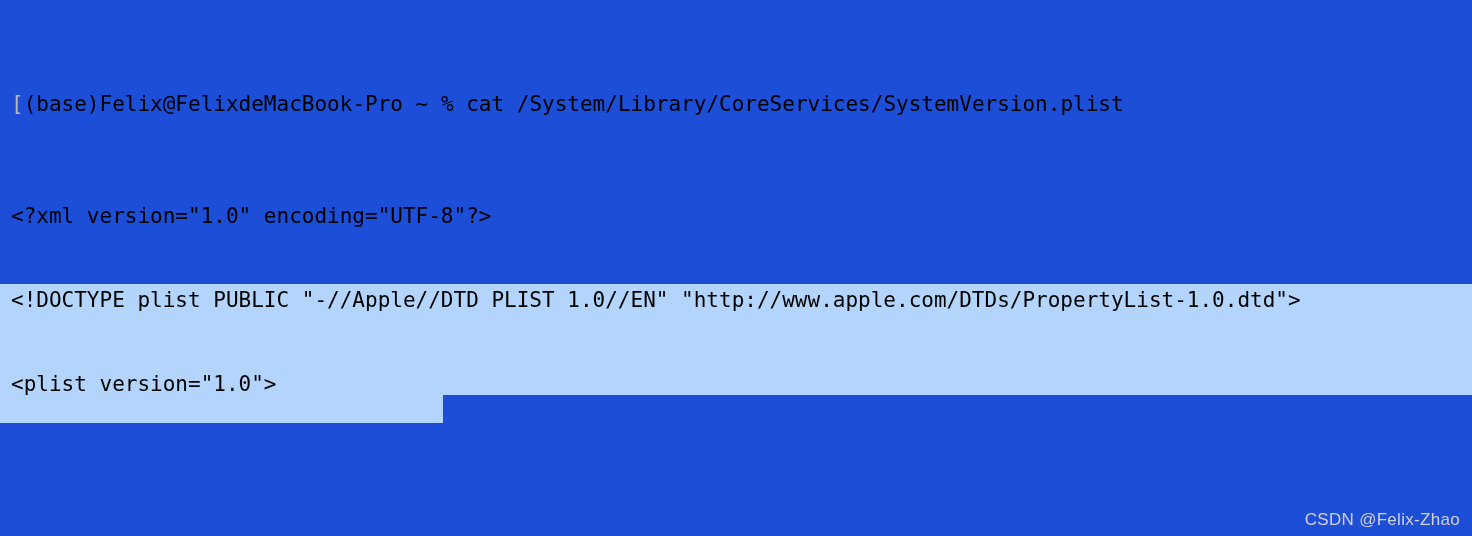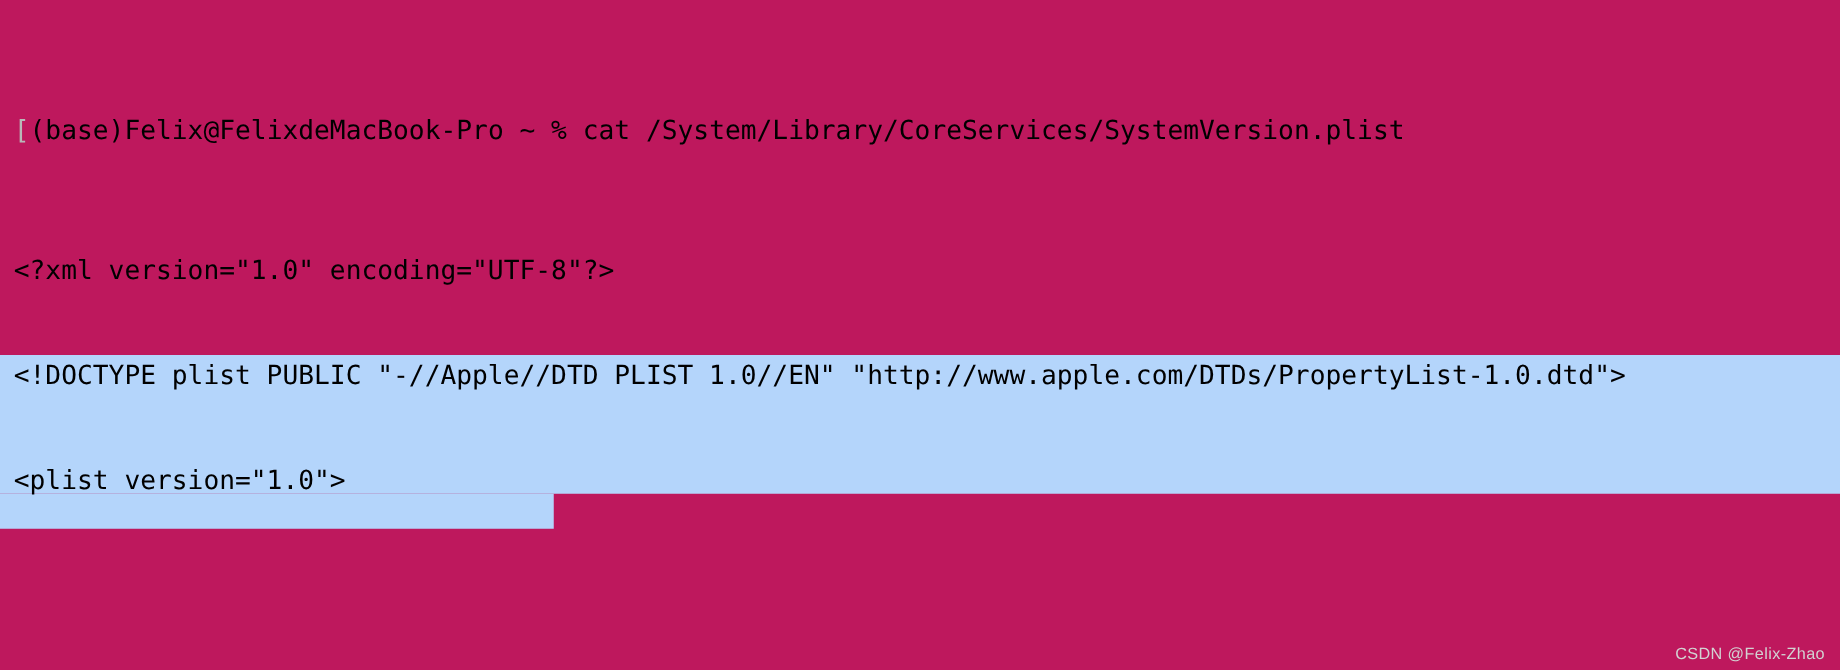--- a/index.html
+++ b/index.html
@@ -4,21 +4,21 @@
 <style>
   html, body {
     margin: 0;
     padding: 0;
     background: #ffffff;
   }
   #screen {
     position: relative;
     width: 1472px;
     height: 536px;
-    background: #be185d;
+    background: #1d4ed8;
     overflow: hidden;
     font-family: "DejaVu Sans Mono", "Liberation Mono", monospace;
   }
 
   
   #top-remnant {
     position: absolute;
     left: 0;
     top: -22px;
     width: 1472px;
@@ -71,21 +71,21 @@
   .prompt-bracket {
     color: #b8b8b8;
   }
 
   
   #watermark {
     position: absolute;
     right: 12px;
     bottom: 6px;
     font-family: "Liberation Sans", sans-serif;
-    font-size: 13px;
+    font-size: 17px;
     color: #d2d2d2;
     letter-spacing: 0.3px;
     white-space: pre;
   }
 </style>
 </head>
 <body>
 
 <div id="screen">
 

